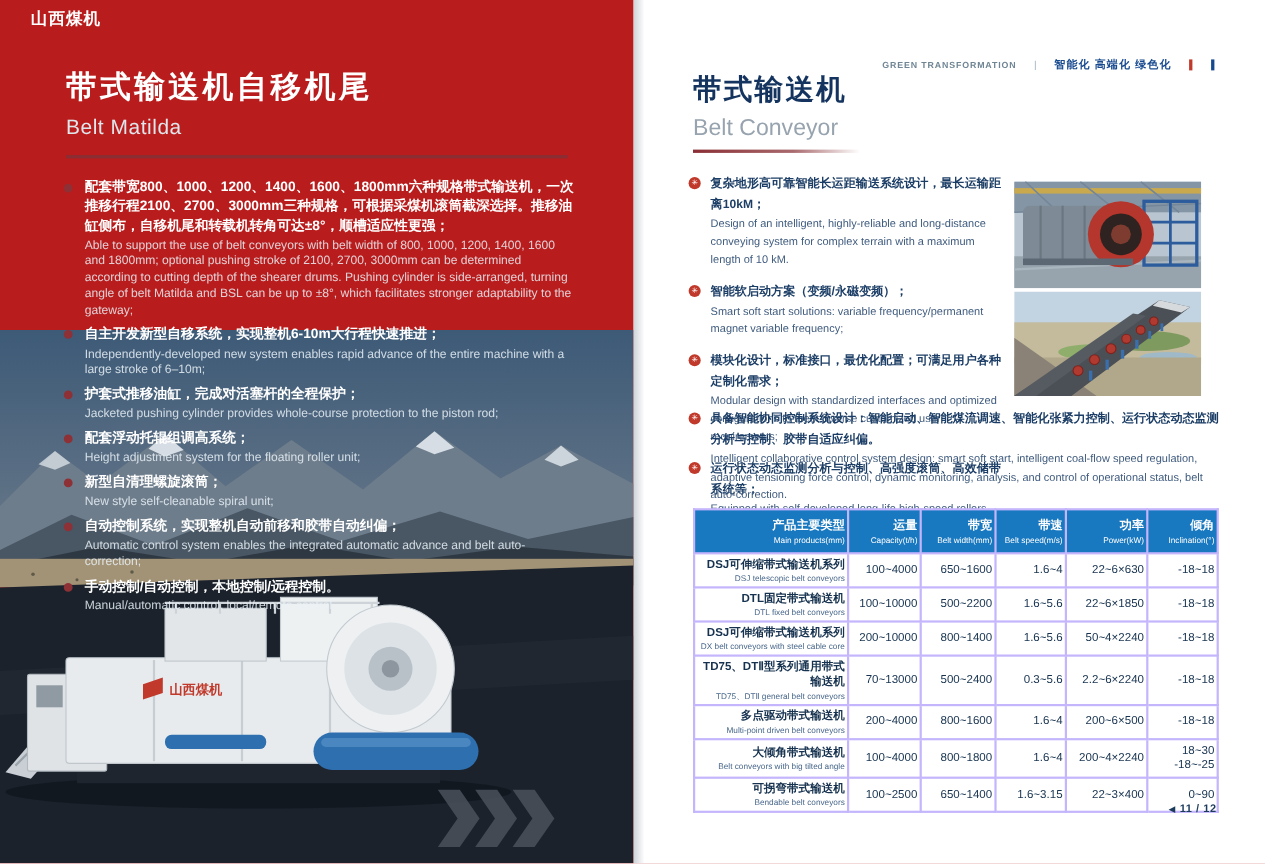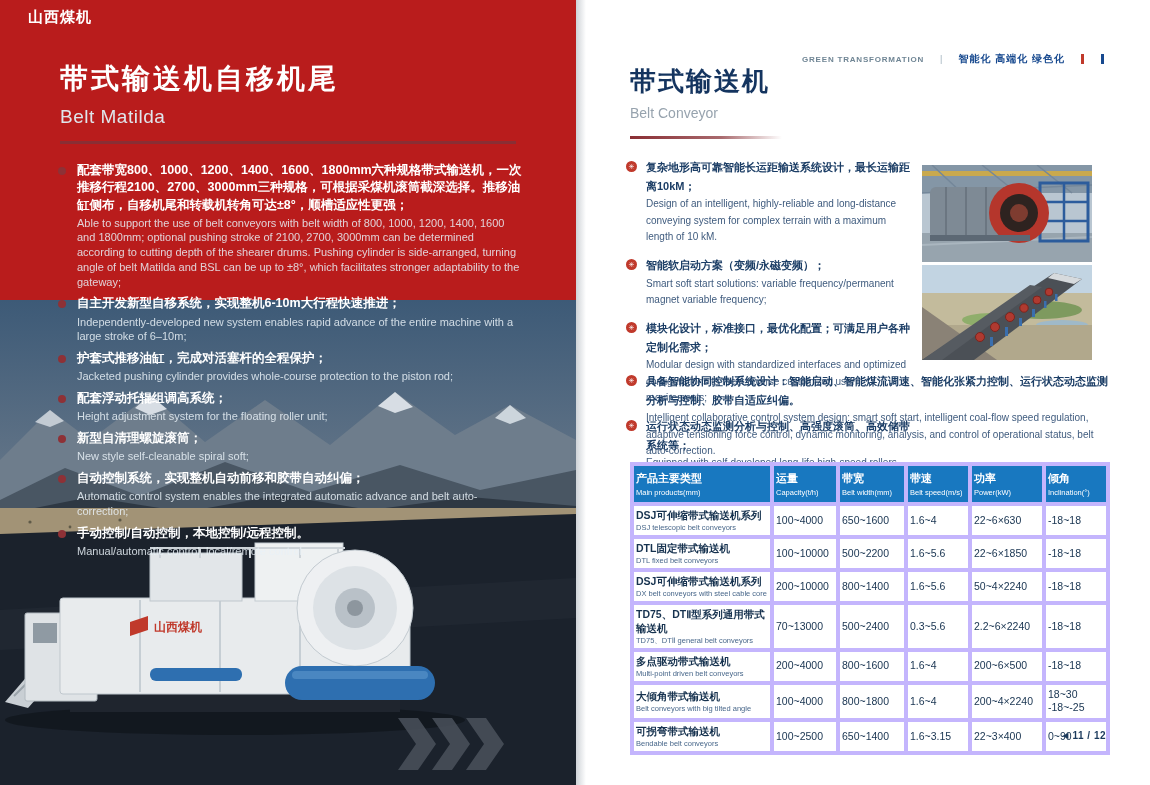--- a/index.html
+++ b/index.html
@@ -25,37 +25,37 @@
   .rp-gutter { position:absolute; left:0; top:0; width:10px; height:785px; background:linear-gradient(90deg, rgba(35,55,75,.22), rgba(35,55,75,0)); }
   .rp-header { position:absolute; right:46px; top:52px; display:flex; align-items:center; gap:16px; }
   .rp-motto { font-size:8px; font-weight:bold; color:#6f8594; letter-spacing:.8px; }
   .rp-sep { font-size:9px; color:#9fb0bc; }
   .rp-tags { font-size:10px; font-weight:bold; color:#17498f; letter-spacing:1px; }
   .bar { display:inline-block; width:3px; height:10px; }
   .bar-red { background:#c0392b; }
   .bar-blue { background:#17498f; margin-left:1px; }
   .rp-title { position:absolute; left:54px; top:64px; }
   .rp-title-zh { font-size:26px; font-weight:bold; color:#14345f; letter-spacing:2px; }
-  .rp-title-en { font-size:14px; color:#97a3ae; margin-top:6px; }
+  .rp-title-en { font-size:21px; color:#97a3ae; margin-top:6px; }
   .rp-rule { position:absolute; left:54px; top:136px; width:152px; height:3px;
              background:linear-gradient(90deg,#8a2e34 0%, #a96a6e 60%, rgba(180,160,160,0) 100%); }
   .rp-bullets { position:absolute; left:50px; top:158px; width:288px; }
   .rp-wide { position:absolute; left:50px; top:372px; width:486px; }
   .rp-bullet { position:relative; padding-left:20px; margin-bottom:11px; }
   .rp-icon { position:absolute; left:0; top:3px; width:11px; height:11px; border-radius:50%;
              background:#c0392b; color:#fff; font-size:7px; line-height:11px; text-align:center; }
   .rp-zh { font-size:11px; font-weight:bold; color:#1c3e66; line-height:1.7; }
   .rp-en { font-size:10px; color:#3f5b7e; line-height:1.62; margin-top:1px; }
   .photo { position:absolute; left:346px; width:170px; overflow:hidden; }
   #photo1 { top:165px; height:97px; }
   #photo2 { top:265px; height:95px; }
 
   .rp-table { position:absolute; left:54px; top:462px; width:476px; }
   table { border-collapse:collapse; table-layout:fixed; width:476px; }
-  th, td { border:4px solid #c4b5fd; text-align:left; vertical-align:middle; }
+  th, td { border:2px solid #c4b5fd; text-align:right; vertical-align:middle; }
   thead th { background:#1878c0; color:#fff; padding:5px 2px; height:40px; }
   .h-zh { font-size:11px; font-weight:bold; }
   .h-en { font-size:7.5px; font-weight:normal; margin-top:2px; }
   td { padding:3px 2px; height:21px; }
   .r-zh { font-size:10.5px; font-weight:bold; color:#16324f; line-height:1.25; }
   .r-en { font-size:7.5px; color:#48678a; line-height:1.2; margin-top:1px; }
   .val { font-size:10.5px; color:#16324f; white-space:pre-line; line-height:1.3; }
 
   .rp-footer { position:absolute; right:44px; top:730px; font-size:10px; color:#1b3a5c; display:flex; align-items:center; gap:4px; }
   .rp-prev { font-size:8px; color:#1b3a5c; }
@@ -93,21 +93,21 @@
         <div class="lp-en">Jacketed pushing cylinder provides whole-course protection to the piston rod;</div>
       </div>
       <div class="lp-bullet">
         <span class="lp-dot"></span>
         <div class="lp-zh">配套浮动托辊组调高系统；</div>
         <div class="lp-en">Height adjustment system for the floating roller unit;</div>
       </div>
       <div class="lp-bullet">
         <span class="lp-dot"></span>
         <div class="lp-zh">新型自清理螺旋滚筒；</div>
-        <div class="lp-en">New style self-cleanable spiral soft;</div>
+        <div class="lp-en">New style self-cleanable spiral unit;</div>
       </div>
       <div class="lp-bullet">
         <span class="lp-dot"></span>
         <div class="lp-zh">自动控制系统，实现整机自动前移和胶带自动纠偏；</div>
         <div class="lp-en">Automatic control system enables the integrated automatic advance and belt auto-correction;</div>
       </div>
       <div class="lp-bullet">
         <span class="lp-dot"></span>
         <div class="lp-zh">手动控制/自动控制，本地控制/远程控制。</div>
         <div class="lp-en">Manual/automatic control, local/remote control.</div>

